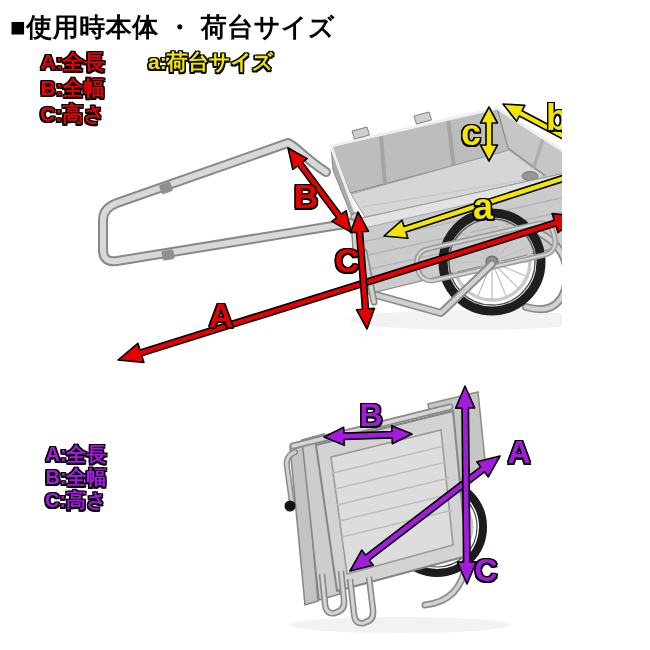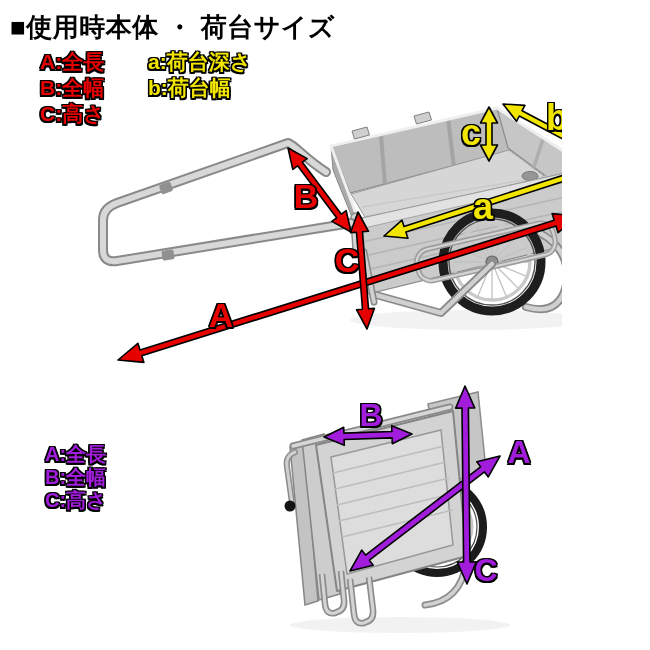--- a/index.html
+++ b/index.html
@@ -3,21 +3,21 @@
 <meta charset="utf-8">
 <style>
   html,body{margin:0;padding:0;background:#fff;}
   #page{position:relative;width:562px;height:650px;background:#ffffff;overflow:hidden;
         font-family:"Liberation Sans","DejaVu Sans",sans-serif;}
   #diagram{position:absolute;left:0;top:0;}
   .title{position:absolute;font-weight:bold;color:#000;white-space:nowrap;letter-spacing:0.5px;}
   .title.t1{left:10px;top:10px;font-size:26px;}
   .title.t2{left:14px;top:398px;font-size:25px;}
   .legend-col{position:absolute;font-weight:bold;white-space:nowrap;}
-  .legend-col span{display:block;}
+  .legend-col span{display:block;text-align:right;}
   .outl{text-shadow:-1.5px -1.5px 0 #000,1.5px -1.5px 0 #000,-1.5px 1.5px 0 #000,1.5px 1.5px 0 #000,
         -1.5px 0 0 #000,1.5px 0 0 #000,0 -1.5px 0 #000,0 1.5px 0 #000;}
   .red{color:#E60000;}
   .yellow{color:#F2E500;}
   .purple{color:#A21CDB;}
   .lg-red{left:40px;top:49px;font-size:21px;line-height:26px;}
   .lg-yellow{left:148px;top:49px;font-size:21px;line-height:26px;}
   .lg-purple{left:45px;top:443px;font-size:20px;line-height:23px;}
   .arrow-label{position:absolute;transform:translate(-50%,-50%);font-weight:bold;line-height:1;}
   .fz-r{font-size:34px;}
@@ -153,22 +153,21 @@
 
   <div class="title t1">■使用時本体 ・ 荷台サイズ</div>
 
   <div class="legend-col lg-red red outl">
     <span>A:全長</span>
     <span>B:全幅</span>
     <span>C:高さ</span>
   </div>
 
   <div class="legend-col lg-yellow yellow outl">
-    <span>a:荷台深さ</span>
-    <span>b:荷台幅</span>
+    <span>a:荷台サイズ</span>
   </div>
 
   <span class="arrow-label red outl fz-r" style="left:221px;top:315px;">A</span>
   <span class="arrow-label red outl fz-r" style="left:306px;top:196px;">B</span>
   <span class="arrow-label red outl fz-r" style="left:347px;top:260px;">C</span>
   <span class="arrow-label yellow outl fz-y" style="left:483px;top:207px;">a</span>
   <span class="arrow-label yellow outl fz-y" style="left:557px;top:118px;">b</span>
   <span class="arrow-label yellow outl fz-y" style="left:471px;top:133px;">c</span>
 
 

